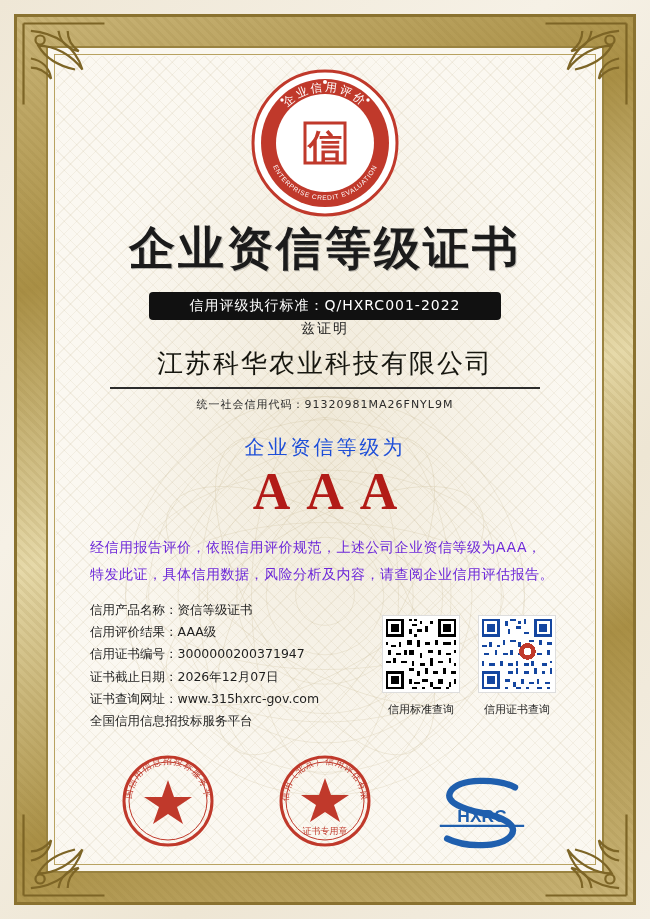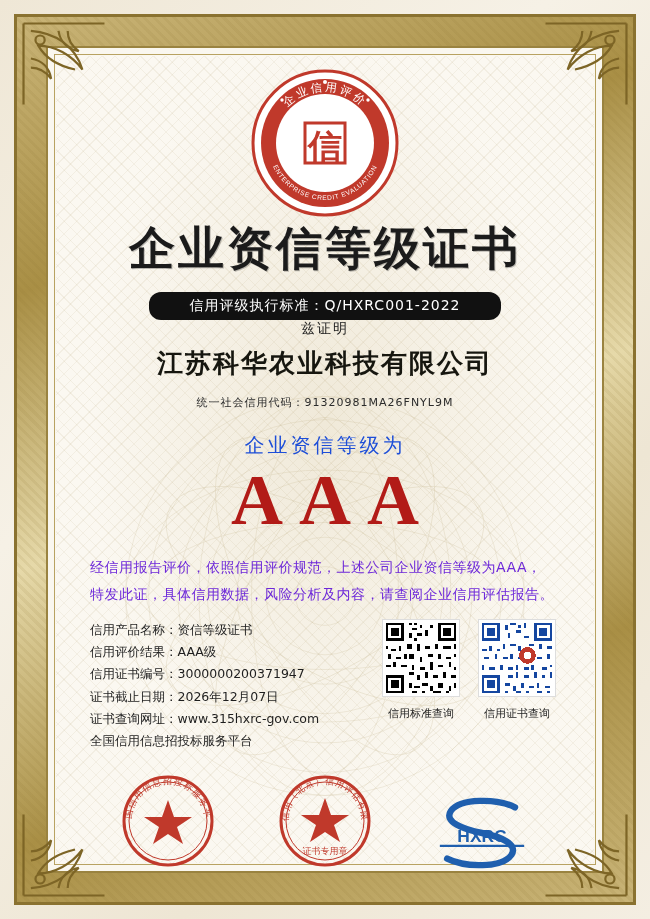--- a/index.html
+++ b/index.html
@@ -97,33 +97,33 @@
     color: #1b1b1b;
     text-shadow: 1px 1px 0 rgba(0,0,0,0.25);
   }
   .standard-bar {
     margin-top: 12px;
     background: #111;
     color: #fff;
     font-size: 14px;
     padding: 5px 40px;
     letter-spacing: 1px;
-    border-radius: 12px;
+    border-radius: 4px;
     font-family: "DejaVu Sans", "Liberation Sans", sans-serif;
   }
   .hereby {
     font-size: 14px;
     color: #1d1d1d;
     letter-spacing: 2px;
     font-family: "DejaVu Sans", "Liberation Sans", sans-serif;
   }
   .company {
     margin-top: 8px;
     font-size: 26px;
-    font-weight: bold;
+    font-weight: normal;
     color: #16160f;
     letter-spacing: 2px;
     font-family: "DejaVu Sans", "Liberation Sans", sans-serif;
   }
   .rule {
     margin-top: 6px;
     width: 430px;
     height: 2px;
     background: #2c2c2c;
   }
@@ -137,21 +137,21 @@
   .grade-label {
     margin-top: 22px;
     font-size: 20px;
     color: #1d4ed8;
     letter-spacing: 3px;
     font-family: Liberation Mono, monospace;
   }
   .grade-value {
     margin-top: 2px;
     font-family: "Liberation Serif", "DejaVu Serif", serif;
-    font-size: 72px;
+    font-size: 52px;
     font-weight: bold;
     color: #b21b17;
     letter-spacing: 16px;
     text-indent: 16px;
     line-height: 1.1;
   }
   .statement {
     margin-top: 14px;
     width: 470px;
     font-size: 14px;
@@ -162,21 +162,21 @@
     font-family: "DejaVu Sans", "Liberation Sans", sans-serif;
   }
   .statement p { margin: 0; }
   .statement p.indent { text-indent: 0; }
 
   .details-row {
     margin-top: 10px;
     width: 470px;
     display: flex;
     justify-content: space-between;
-    align-items: flex-start;
+    align-items: center;
   }
   .details {
     font-size: 12.5px;
     line-height: 1.78;
     color: #1e1e1e;
     font-family: "DejaVu Sans", "Liberation Sans", sans-serif;
   }
   .details .row { white-space: nowrap; }
   .qr-group {
     display: flex;

